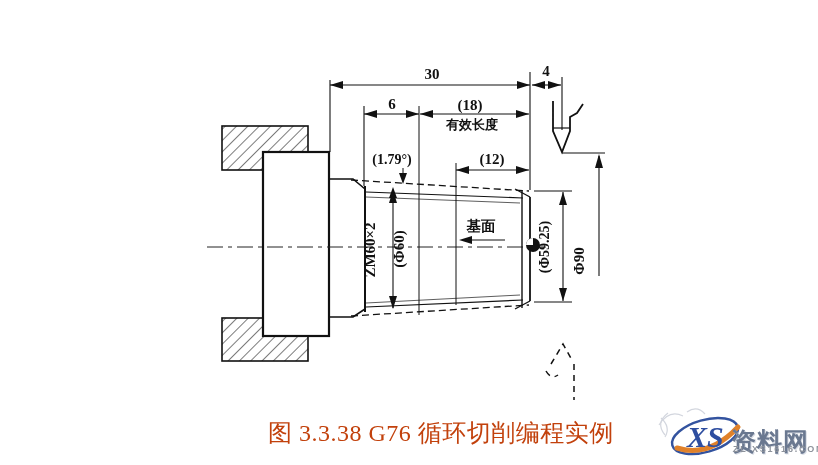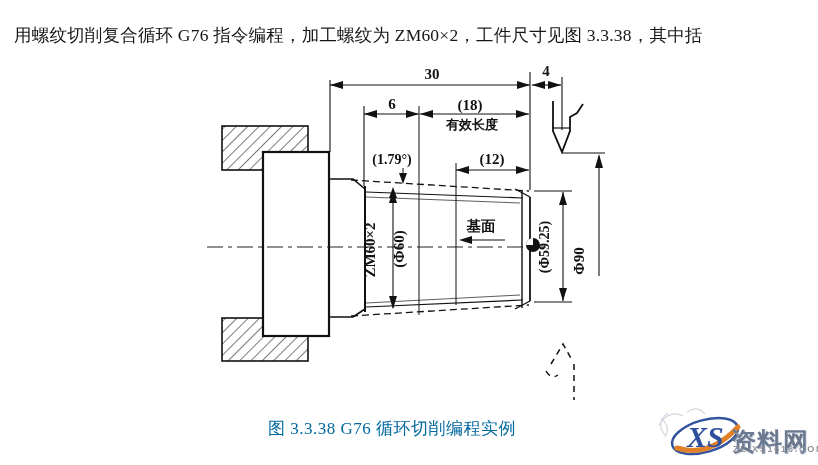--- a/index.html
+++ b/index.html
@@ -7,40 +7,40 @@
     width:818px;height:465px;position:relative;overflow:hidden;
     background:#fff;font-family:"Liberation Serif","DejaVu Serif",serif;
   }
   .para{
     position:absolute;left:14px;top:4px;width:794px;
     font-size:17.5px;line-height:1.55;color:#161616;letter-spacing:.2px;
   }
   .drawing{position:absolute;left:0;top:0;}
   .caption{
     position:absolute;left:268px;top:417px;
-    font-size:17px;color:#0369a1;letter-spacing:.5px;
+    font-size:24px;color:#c2410c;letter-spacing:.5px;
   }
   .dim{font-family:"Liberation Serif","DejaVu Serif",serif;font-weight:bold;fill:#111;}
   .wm{position:absolute;left:651px;top:403px;width:165px;height:60px;}
   .wm-name{
     position:absolute;left:80px;top:22px;
     font-family:"Liberation Sans","DejaVu Sans",sans-serif;
     font-size:25px;font-weight:bold;color:#6a7890;letter-spacing:1px;
     text-shadow:1px 1px 0 #d8dce4;
   }
   .wm-domain{
     position:absolute;left:82px;top:41px;
     font-family:"Liberation Sans","DejaVu Sans",sans-serif;
     font-size:9px;color:#8d929b;letter-spacing:1.8px;font-weight:bold;
   }
 </style>
 </head>
 <body>
 
-<p class="para"><span>用螺纹切削复合循环 G76 指令编程，加工螺纹为 ZM60×2，工件尺寸见图 3.3.38，其中括</span><br></p>
+<p class="para"><br></p>
 
 <svg class="drawing" width="818" height="465" viewBox="0 0 818 465">
   <defs>
     <pattern id="hatch" width="8" height="8" patternUnits="userSpaceOnUse" patternTransform="rotate(45)">
       <line x1="0" y1="0" x2="0" y2="8" stroke="#222" stroke-width="1.2"></line>
     </pattern>
   </defs>
 
   <g>
     <rect x="222" y="126" width="86" height="44" fill="url(#hatch)" stroke="#111" stroke-width="1.6"></rect>

